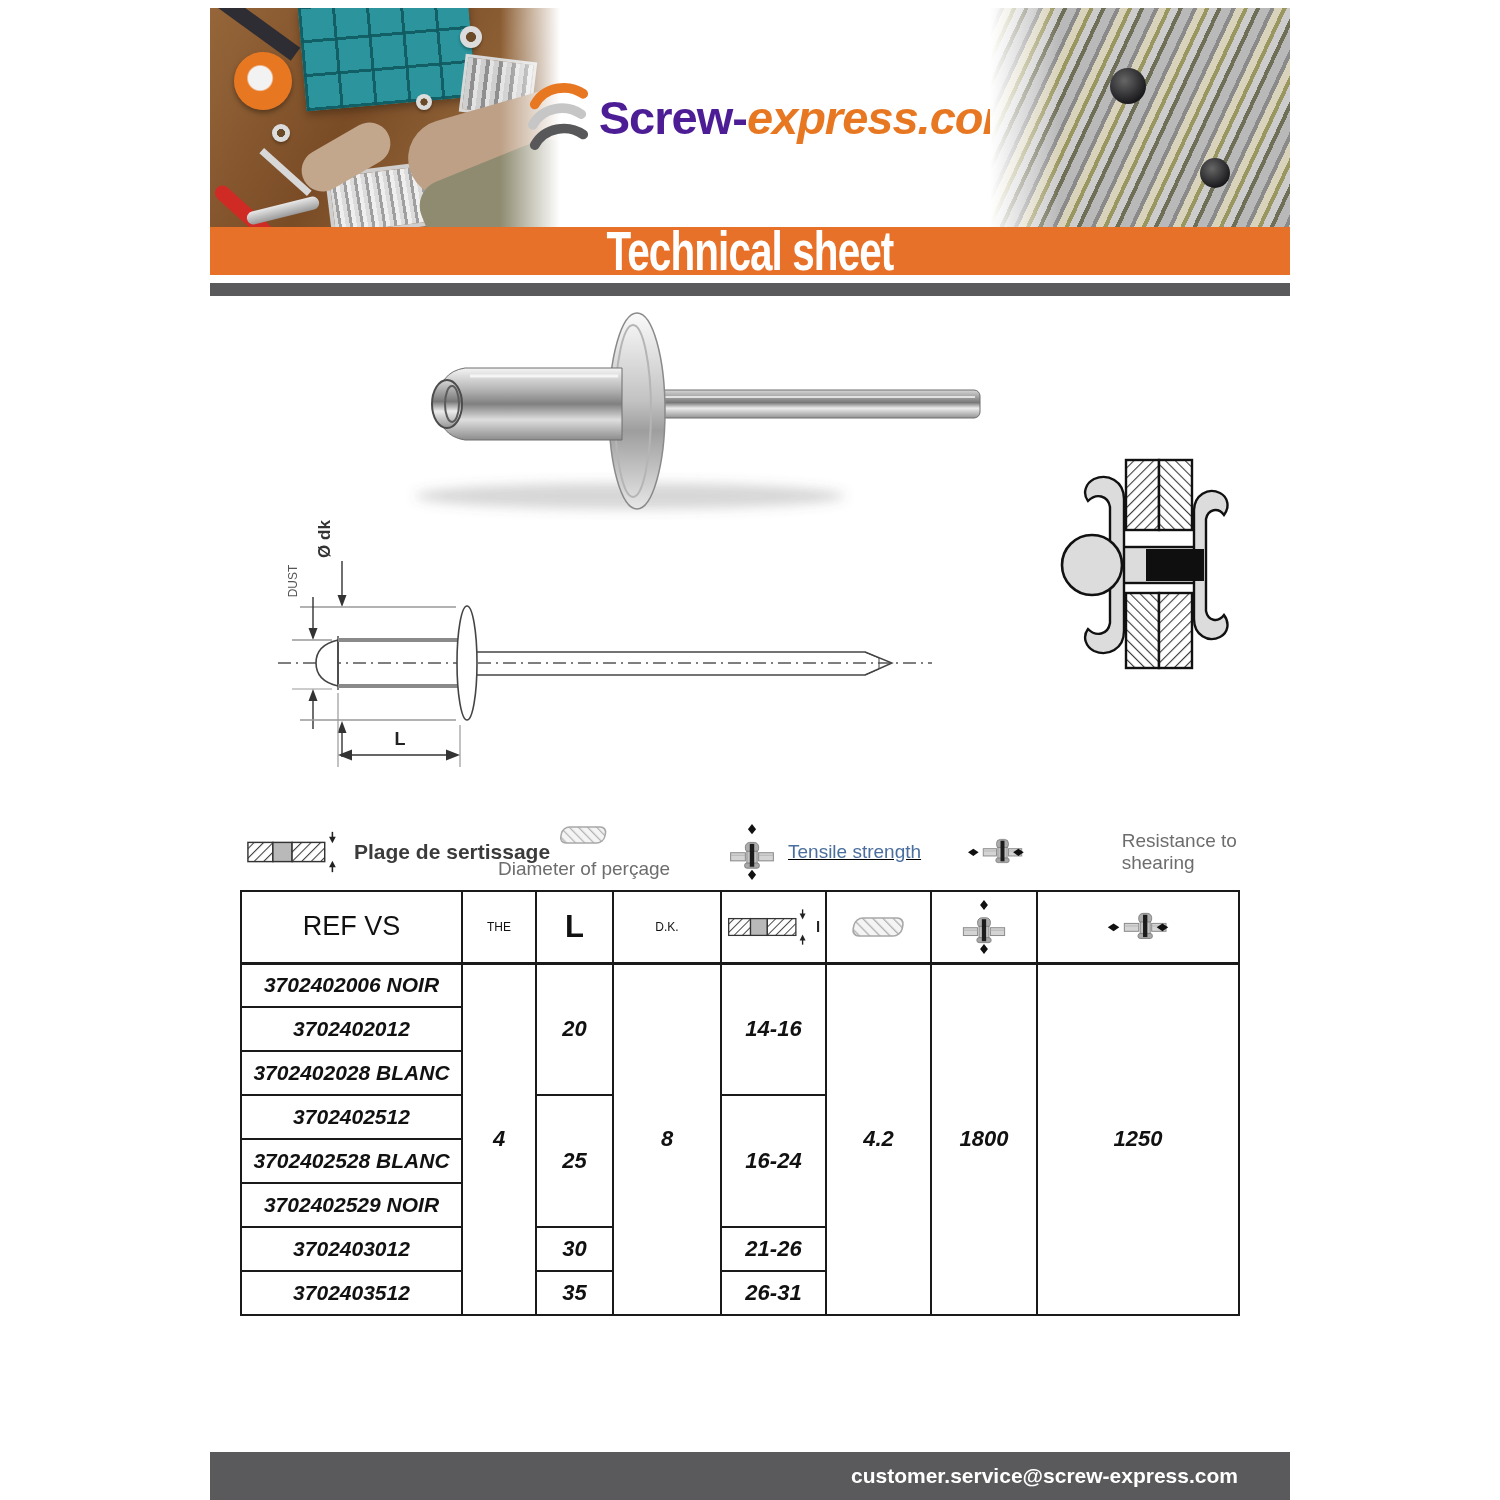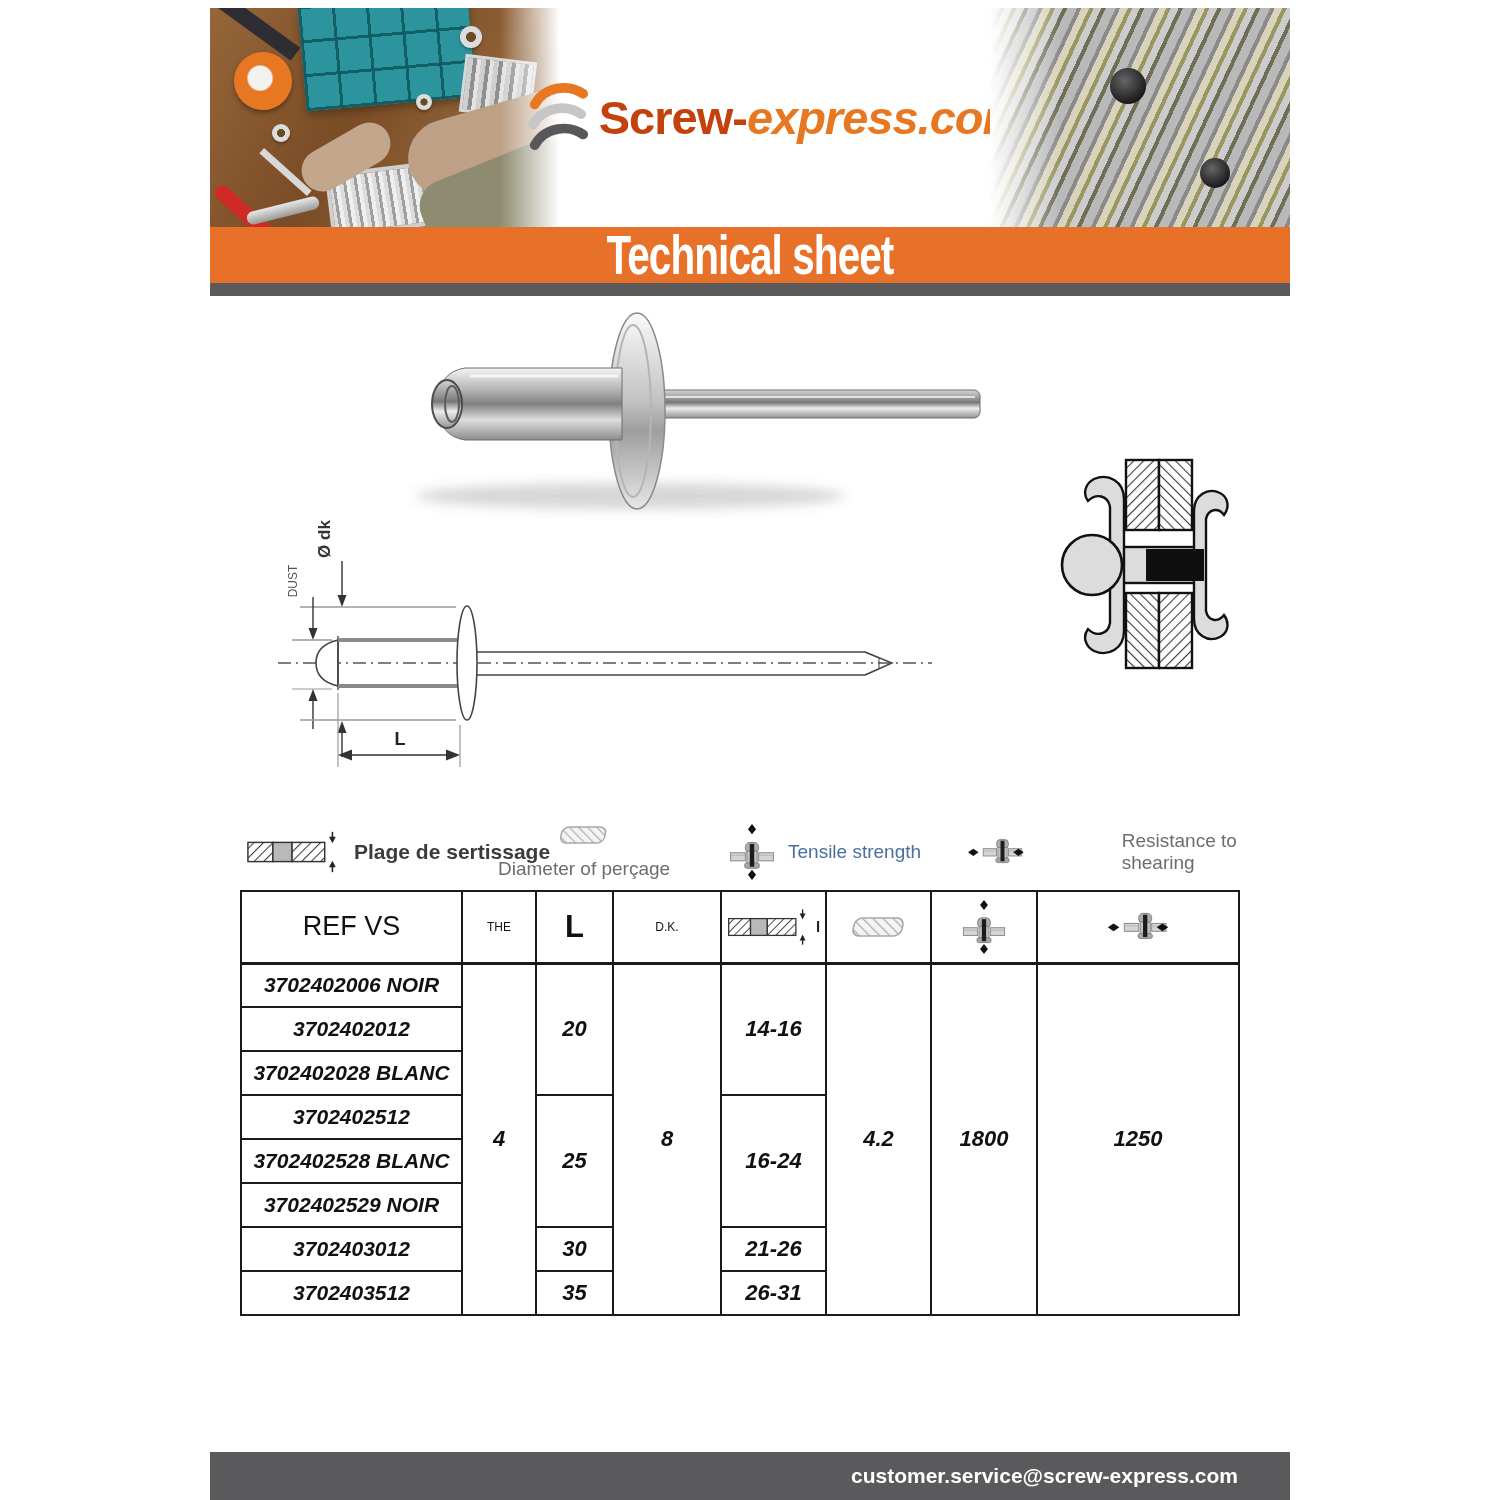--- a/index.html
+++ b/index.html
@@ -32,35 +32,35 @@
   .washer { position:absolute; border-radius:50%; background:radial-gradient(circle,#6b4a28 0 30%,#dcdcdc 34% 100%); box-shadow:0 2px 3px rgba(0,0,0,.3); }
   .w1 { left:250px; top:18px; width:22px; height:22px; } .w2 { left:62px; top:116px; width:18px; height:18px; } .w3 { left:206px; top:86px; width:16px; height:16px; }
   .pl-fade { position:absolute; right:0; top:0; width:60px; height:219px; background:linear-gradient(to right, rgba(255,255,255,0), #ffffff); }
   .pr-fade { position:absolute; left:0; top:0; width:70px; height:219px; background:linear-gradient(to left, rgba(255,255,255,0), #ffffff); }
   .pr-head { position:absolute; width:36px; height:36px; border-radius:50%; background:radial-gradient(circle at 40% 35%, #666, #17171b 75%); }
   .pr-h1 { left:120px; top:60px; } .pr-h2 { left:210px; top:150px; width:30px; height:30px; }
 
   .logo { position:absolute; left:350px; top:0; width:430px; height:219px; background:#fff; display:flex; align-items:center; justify-content:center; gap:10px; }
   .logo-swoosh { width:62px; height:74px; flex:0 0 auto; }
   .logo-text { font-size:47px; font-weight:700; letter-spacing:-1px; white-space:nowrap; }
-  .logo-dark { color:#c2410c; }
+  .logo-dark { color:#4c1d95; }
   .logo-orange { color:#e87722; font-style:italic; }
 
-  .banner { position:absolute; left:0; top:227px; width:1080px; height:56px; background:#e87129; display:flex; align-items:center; justify-content:center; }
+  .banner { position:absolute; left:0; top:227px; width:1080px; height:48px; background:#e87129; display:flex; align-items:center; justify-content:center; }
   .banner span { display:inline-block; color:#fff; font-size:44px; font-weight:700; transform:scale(.92,1.25); letter-spacing:-1px; }
   .gray-strip { position:absolute; left:0; top:283px; width:1080px; height:13px; background:#5a5a5c; }
 
   
   .product-photo { position:absolute; left:180px; top:298px; }
   .tech-drawing  { position:absolute; left:30px;  top:505px; }
   .cross-section { position:absolute; left:830px; top:435px; }
 
   .legend { position:absolute; left:0; top:824px; width:1080px; height:56px; }
   .lg-item { position:absolute; top:0; height:56px; display:flex; align-items:center; gap:12px; }
-  .lg-1 { left:36px; } .lg-2 { left:288px;flex-direction:column; } .lg-3 { left:518px; } .lg-4 { left:758px; }
+  .lg-1 { left:36px; } .lg-2 { left:288px;flex-direction:column; } .lg-3 { left:518px;text-decoration:underline; } .lg-4 { left:758px; }
   .lg-label-bold { font-size:21px; font-weight:700; color:#3b3b3b; }
   .lg-label-gray { font-size:19px; color:#6d6d6d; }
   .lg-label-blue { font-size:19px; color:#4a6f9e; }
   .lg-4 .lg-label-gray { margin-left:86px; }
 
   
   table.spec { position:absolute; left:30px; top:890px; width:998px; border-collapse:collapse; table-layout:fixed; background:#fff; }
   table.spec td, table.spec th { border:2px solid #1a1a1a; text-align:center; vertical-align:middle; padding:0; color:#111; }
   table.spec tr.hdr { height:72px; }
   table.spec tr.hdr th { border-bottom-width:3px; }

